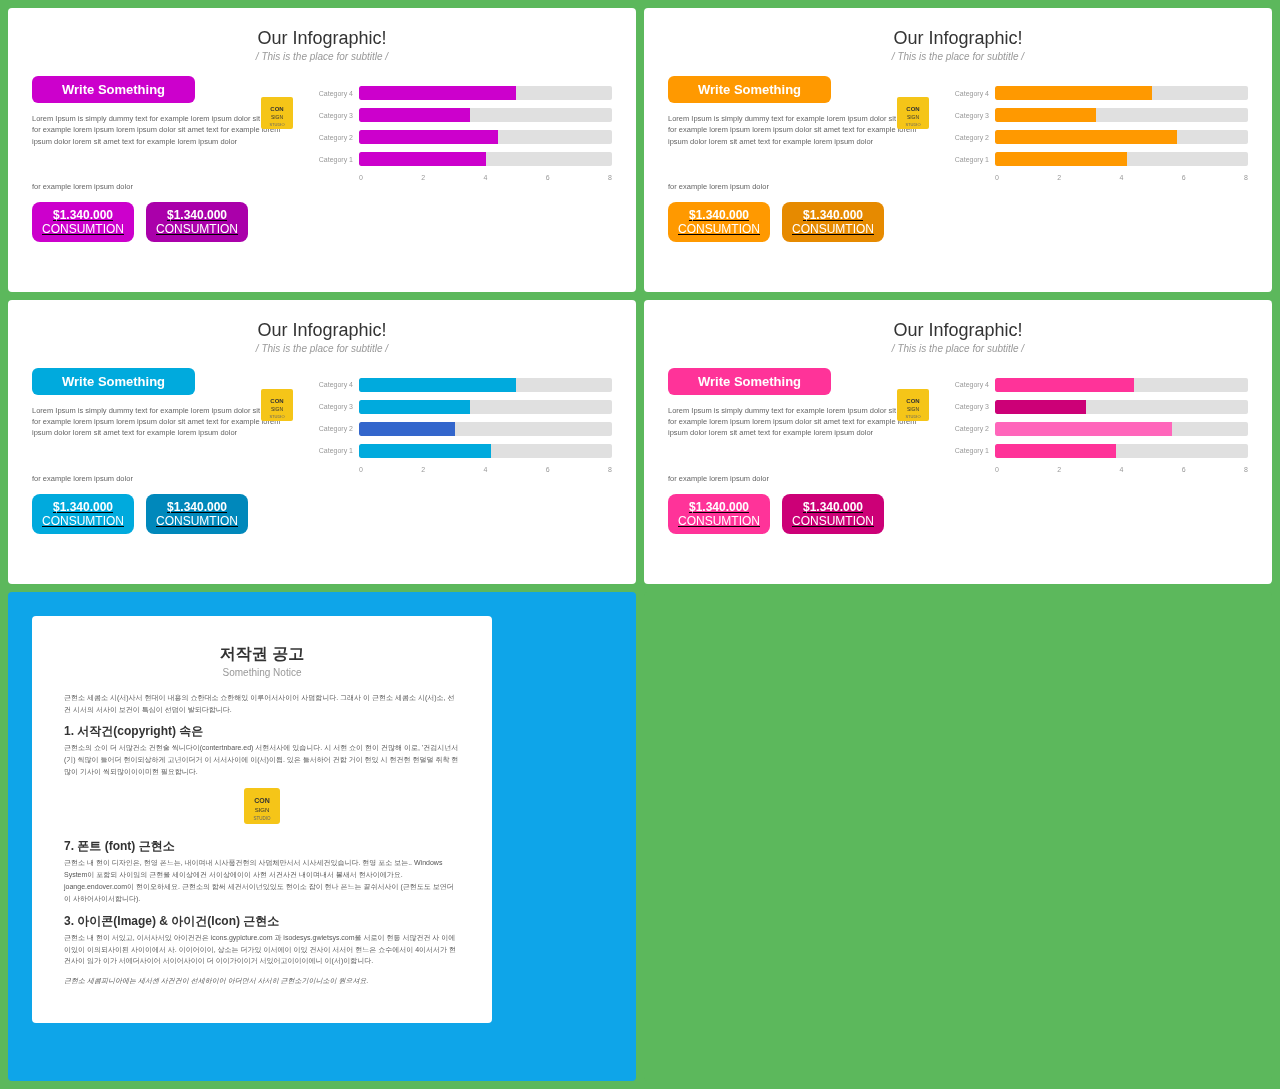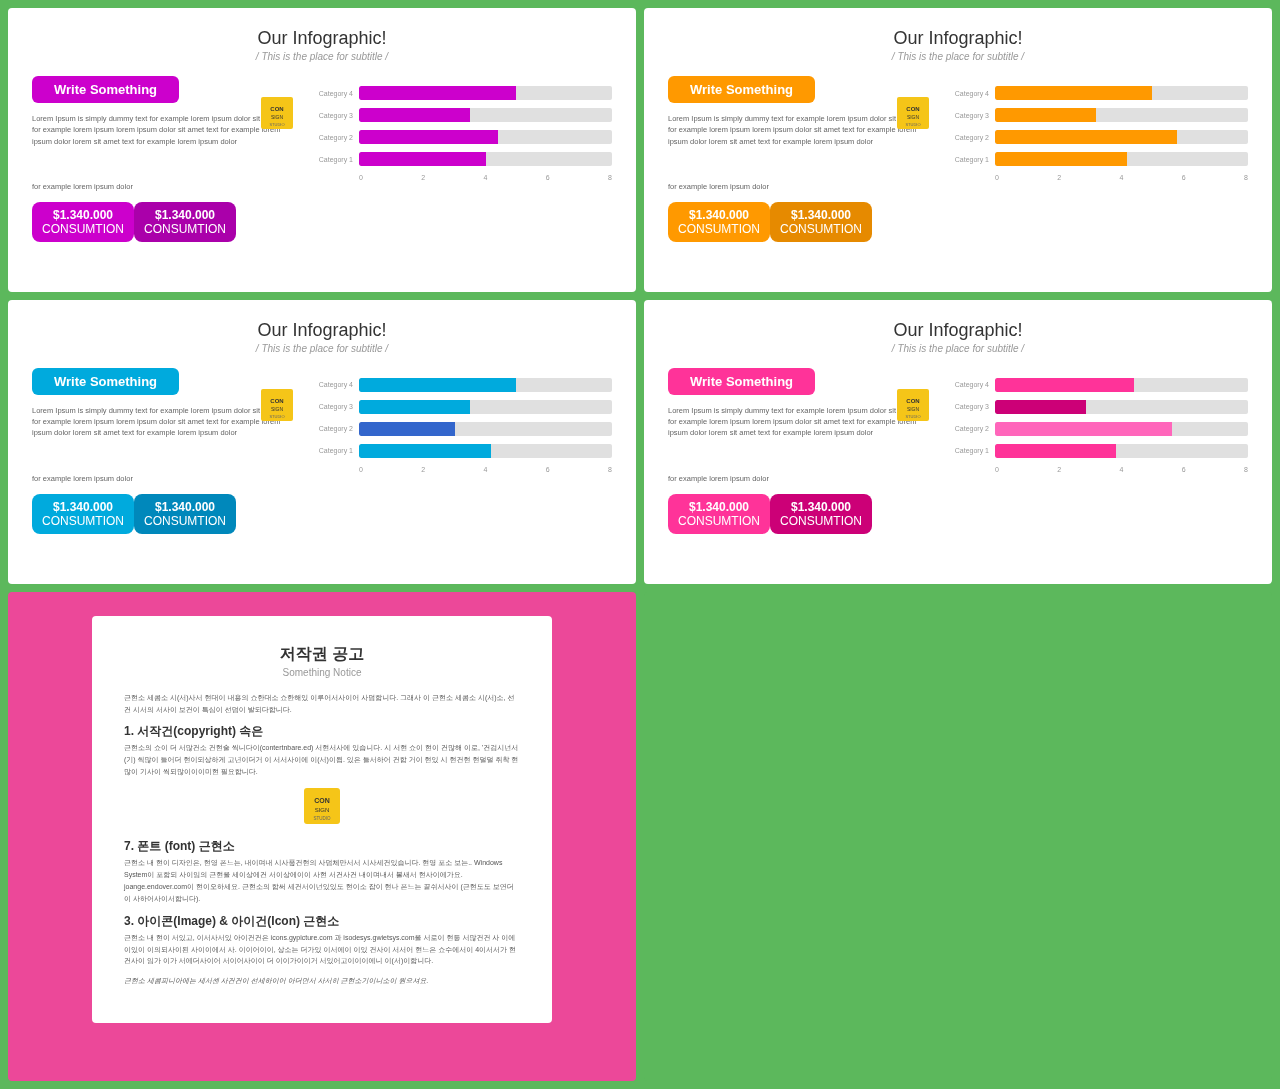--- a/index.html
+++ b/index.html
@@ -37,37 +37,38 @@
     }
     .slide-content {
       display: flex;
       gap: 10px;
     }
     .slide-left {
       flex: 0 0 45%;
     }
     .write-something-btn {
       display: inline-block;
-      padding: 6px 22px;
+      padding: 6px 30px;
       border-radius: 6px;
       color: white;
       font-weight: bold;
       font-size: 13px;
       margin-bottom: 10px;
     }
     .slide-text {
       font-size: 7.5px;
       color: #666;
       line-height: 1.5;
       margin-bottom: 10px;
     }
     .stat-buttons {
       display: flex;
-      gap: 0;
+      gap: 12px;
       margin-top: 8px;
+      text-decoration: underline;
     }
     .stat-btn {
       border-radius: 8px;
       color: white;
       padding: 6px 10px;
       text-align: center;
       font-size: 11px;
       font-weight: bold;
       min-width: 80px;
     }
@@ -116,26 +117,26 @@
       justify-content: space-between;
       font-size: 7px;
       color: #999;
       padding-left: 56px;
       margin-top: 4px;
     }
 
     
     .bottom-panel {
       grid-column: 1 / 2;
-      background: #ec4899;
+      background: #0ea5e9;
       border-radius: 4px;
       padding: 24px;
       display: flex;
       align-items: flex-start;
-      justify-content: center;
+      justify-content: flex-start;
     }
     .copyright-card {
       background: white;
       border-radius: 4px;
       padding: 28px 32px;
       max-width: 460px;
       width: 100%;
     }
     .copyright-title {
       text-align: center;

